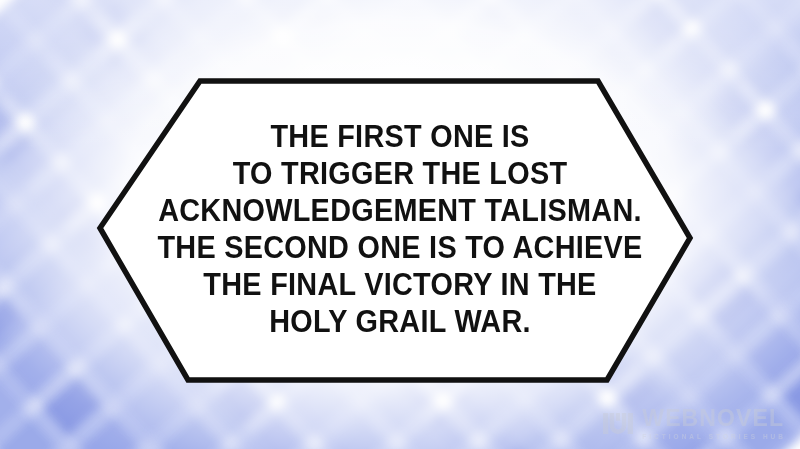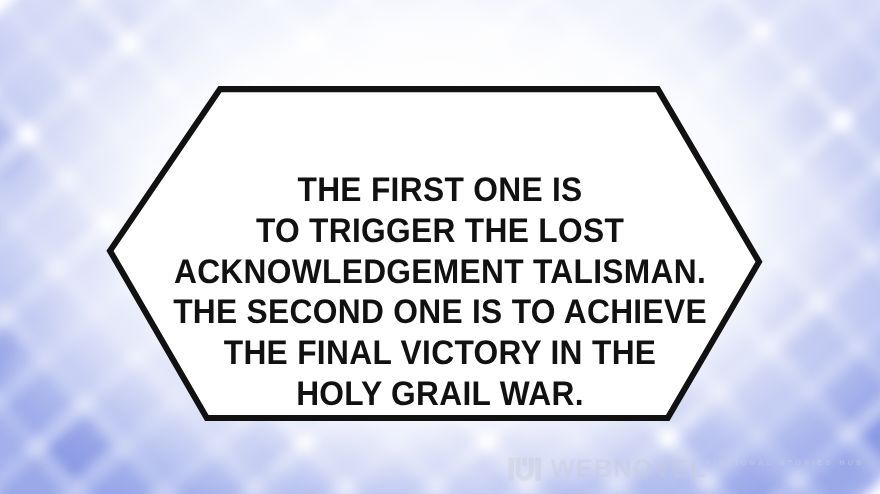--- a/index.html
+++ b/index.html
@@ -123,21 +123,20 @@
     top: 118px;
     width: 580px;
     text-align: center;
     color: #111111;
     font-family: "Liberation Sans Narrow", "Liberation Sans", "DejaVu Sans", sans-serif;
     font-weight: bold;
     font-size: 31px;
     line-height: 37px;
     letter-spacing: 0.3px;
     white-space: nowrap;
-    margin-top: 36px;
   }
 
   .balloon-text .line {
     display: block;
     transform: scaleX(0.93);
   }
 
   
   .watermark {
     position: absolute;
@@ -150,21 +149,21 @@
   }
 
   .wm-mark {
     width: 30px;
     height: 27px;
     flex: 0 0 auto;
   }
 
   .wm-textblock {
     display: flex;
-    flex-direction: row;
+    flex-direction: column;
     justify-content: center;
     line-height: 1;
   }
 
   .wm-title {
     font-family: "Liberation Sans", "DejaVu Sans", sans-serif;
     font-weight: bold;
     font-size: 23px;
     letter-spacing: 1.1px;
     color: #c9ccd6;

